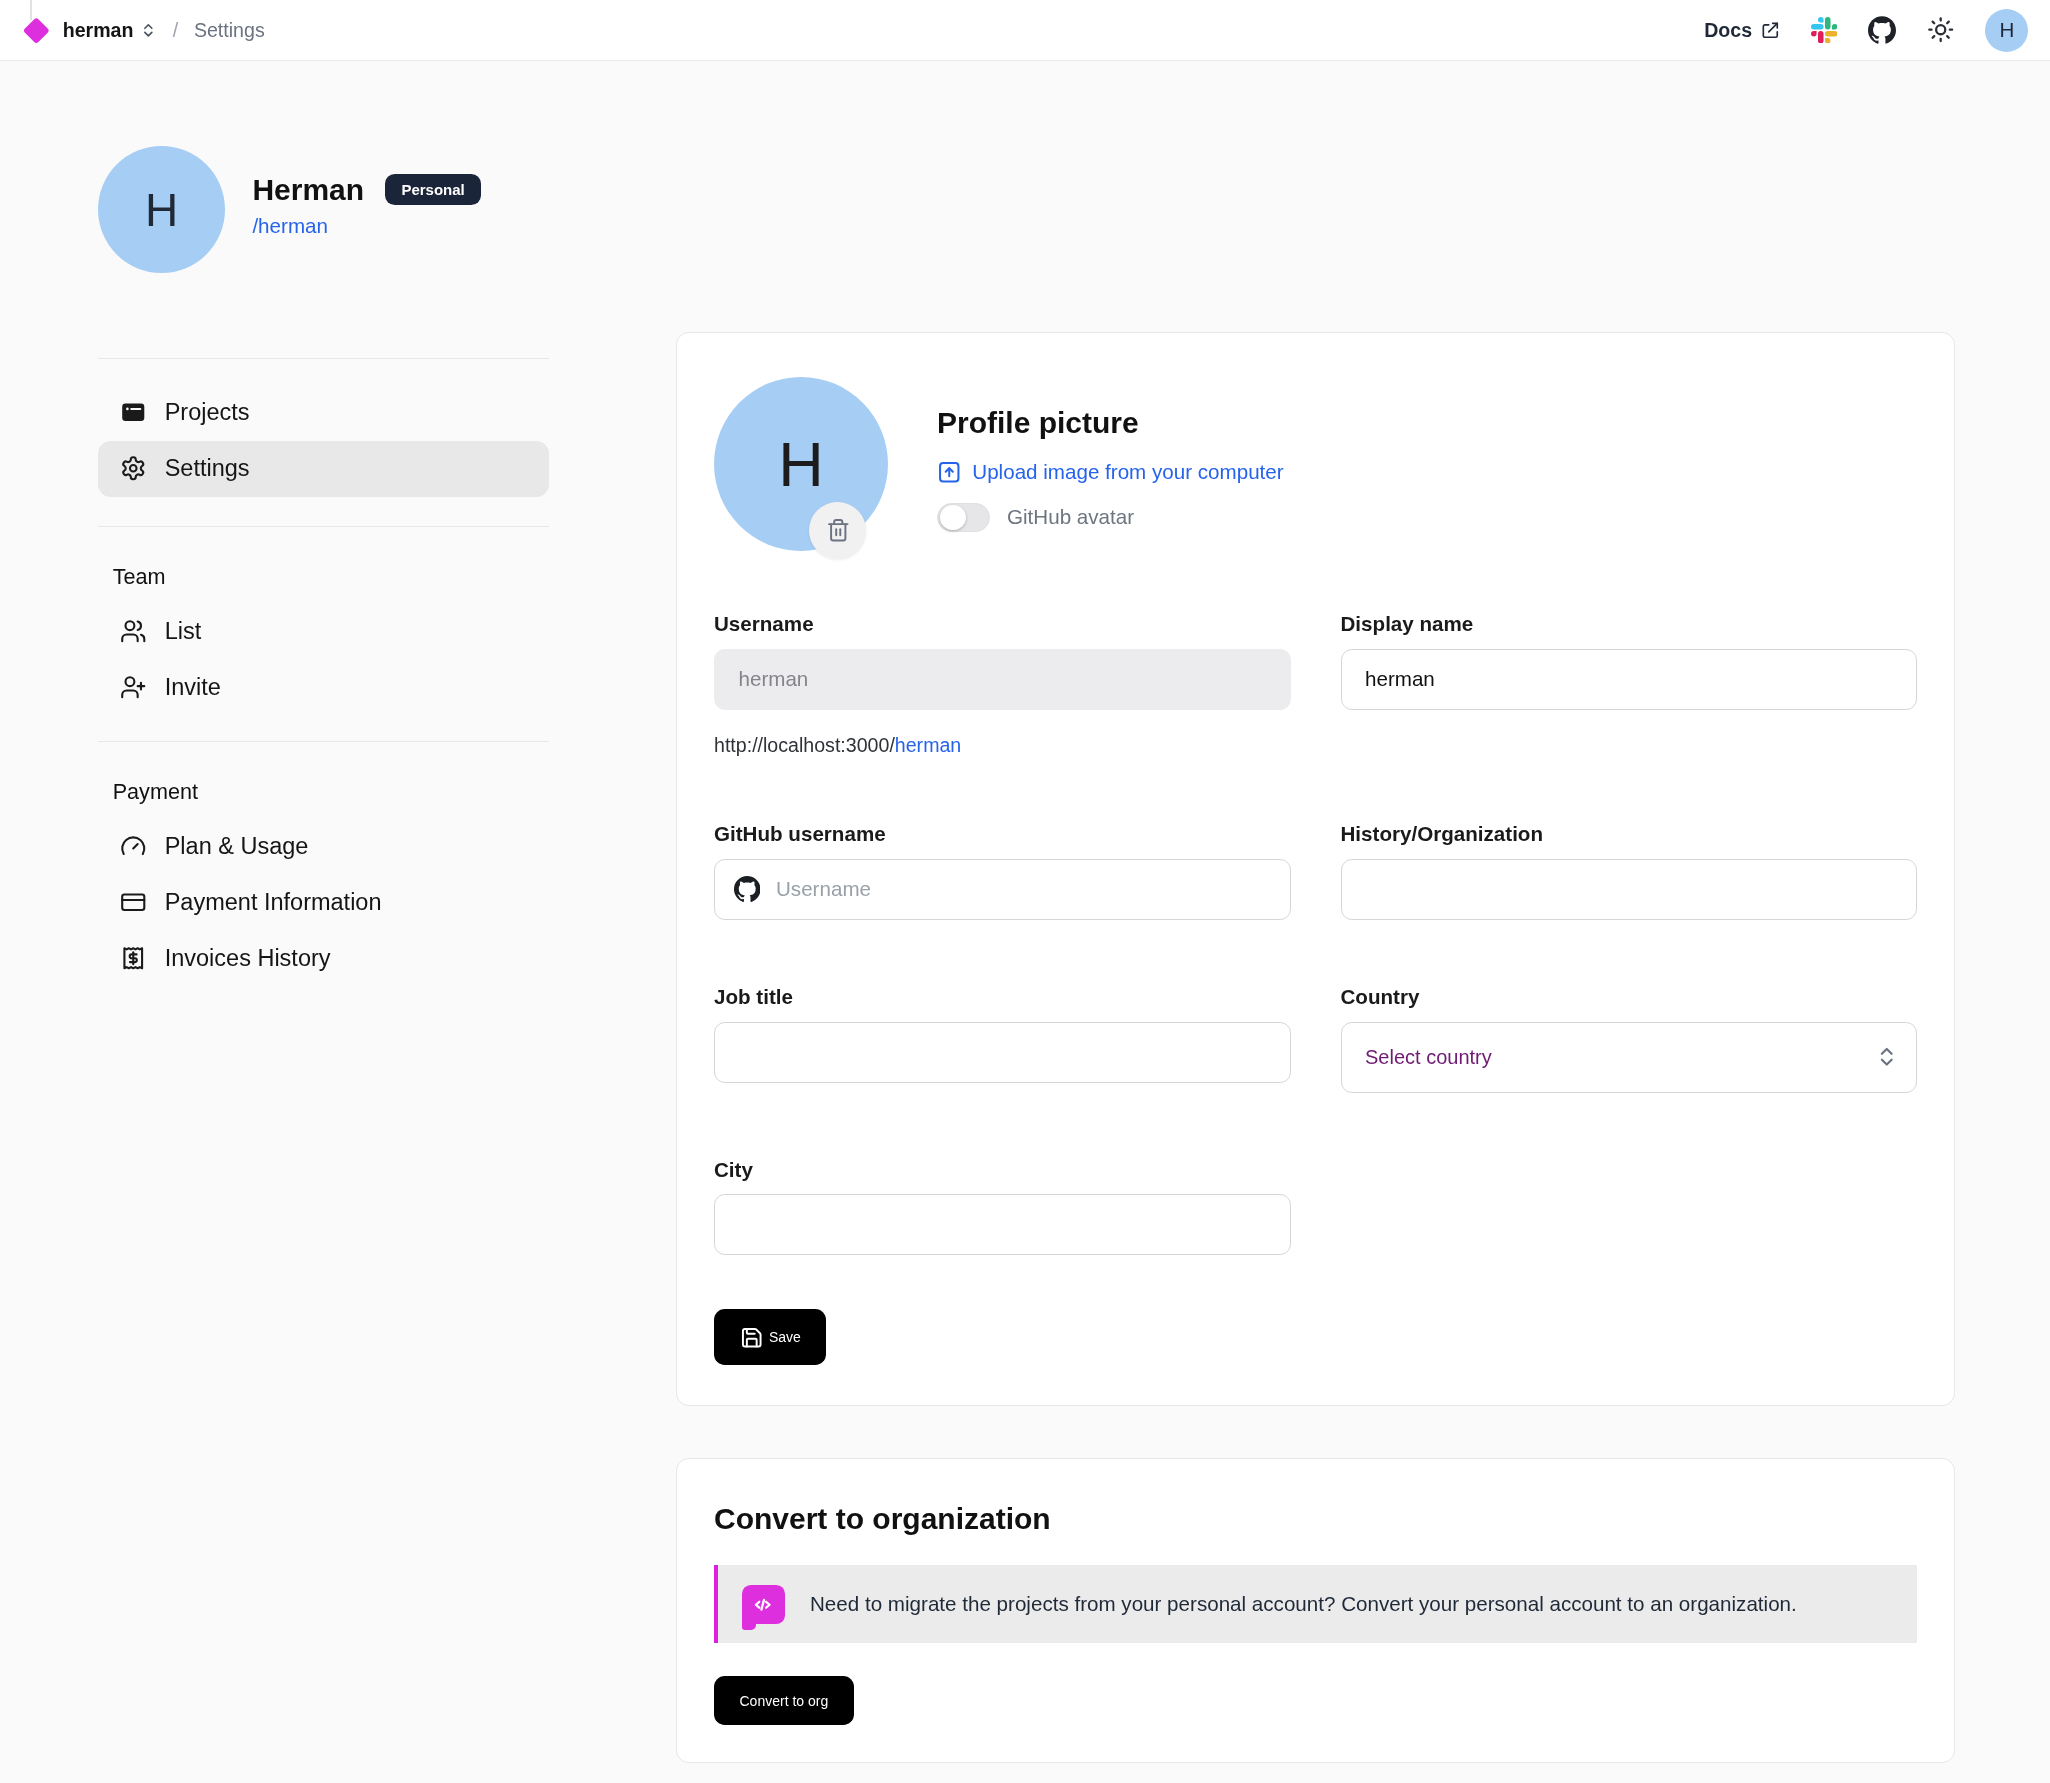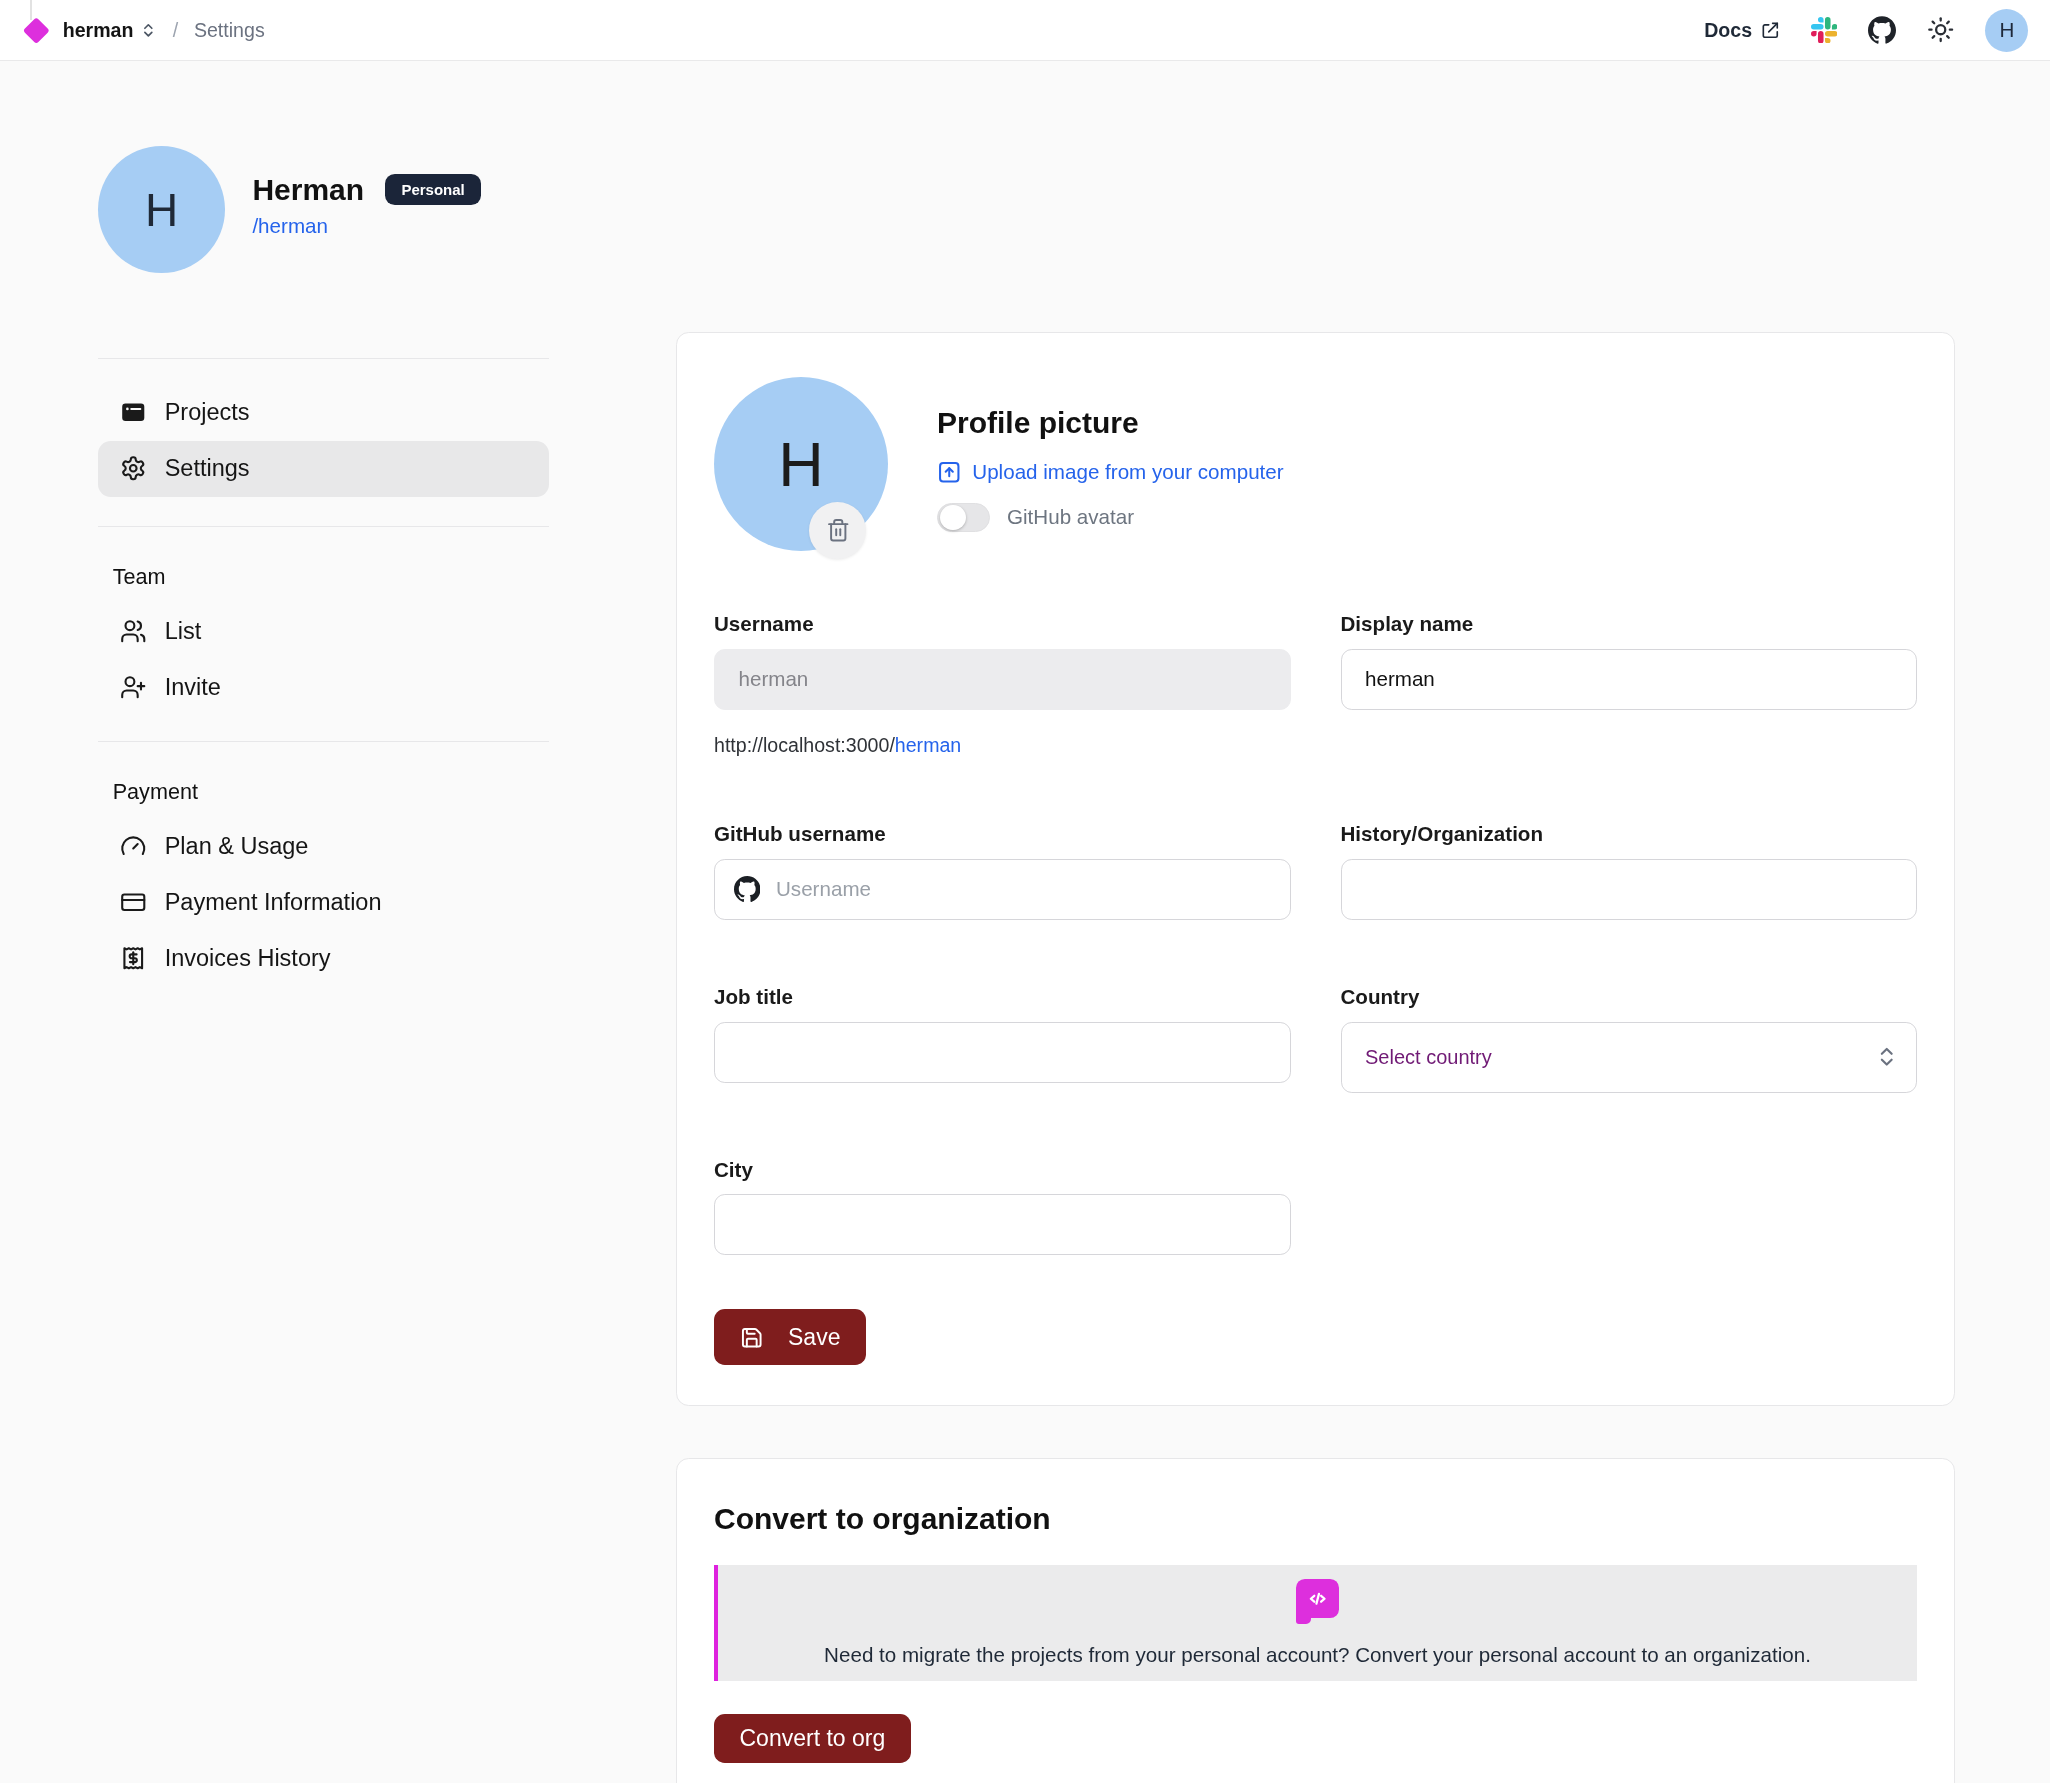--- a/index.html
+++ b/index.html
@@ -116,30 +116,30 @@
   .url-line { margin-top:24.5px; font-size:19.6px; color:#2f3237; }
   .url-line a { color:#2563eb; text-decoration:none; }
   .select-box {
     height:71px; border:1px solid #d6d6da; border-radius:10.8px; background:#fff;
     display:flex; align-items:center; justify-content:space-between; padding:0 17.6px 0 23.5px;
     font-size:20px; color:#701a75; cursor:pointer;
   }
   .select-box .sel-ic { color:#6b7280; }
 
   .btn-primary {
-    display:inline-flex; align-items:center; gap:25px; background:#7f1d1d; color:#fff;
-    border:none; border-radius:10.8px; height:56px; padding:0 25.5px; font-size:23px; font-weight:500;
+    display:inline-flex; align-items:center; gap:6px; background:#000000; color:#fff;
+    border:none; border-radius:10.8px; height:56px; padding:0 25.5px; font-size:14px; font-weight:500;
     font-family:"Liberation Sans", sans-serif; cursor:pointer;
   }
   .save-btn { margin-top:54px; }
 
   
   .info-box {
     margin-top:29px; background:#ebebec; border-left:4.9px solid #de21de;
-    min-height:78px; display:flex; align-items:center; gap:25.5px; padding:13.7px 23.5px;flex-direction:column;
+    min-height:78px; display:flex; align-items:center; gap:25.5px; padding:13.7px 23.5px;
   }
   .code-badge {
     position:relative; width:43px; height:39px; background:#dd2fdd; border-radius:8.8px;
     display:flex; align-items:center; justify-content:center; flex:none; color:#fff;
   }
   .code-badge::after {
     content:''; position:absolute; left:0; bottom:-5.9px; width:14.7px; height:13.7px;
     background:#dd2fdd; border-radius:0 0 4.9px 2.9px;
   }
   .info-text { font-size:20.6px; color:#1f2937; }

